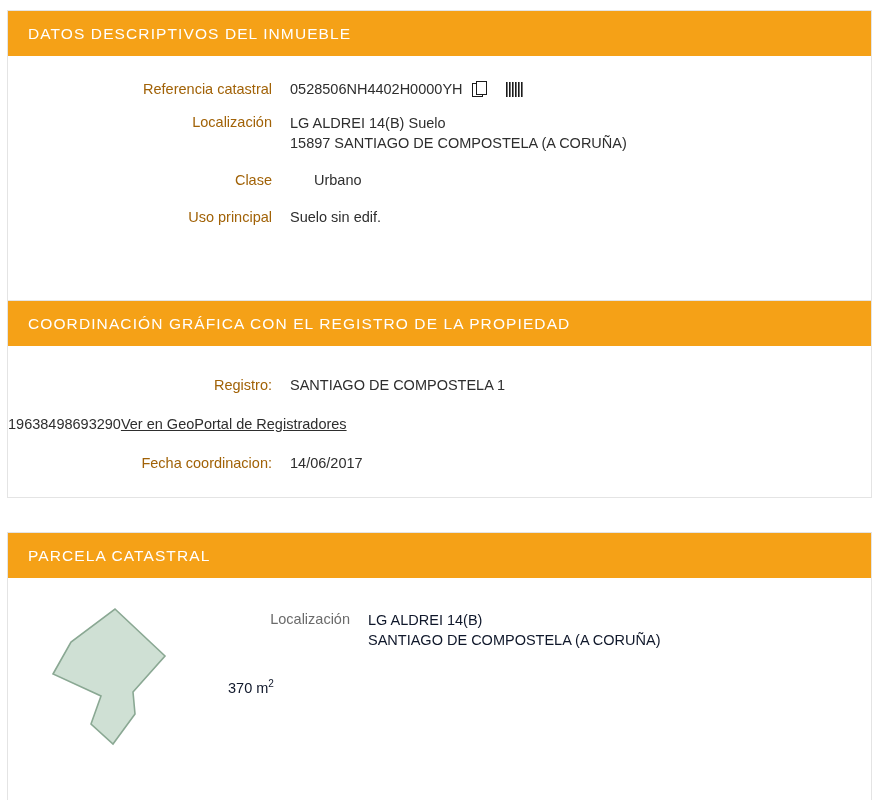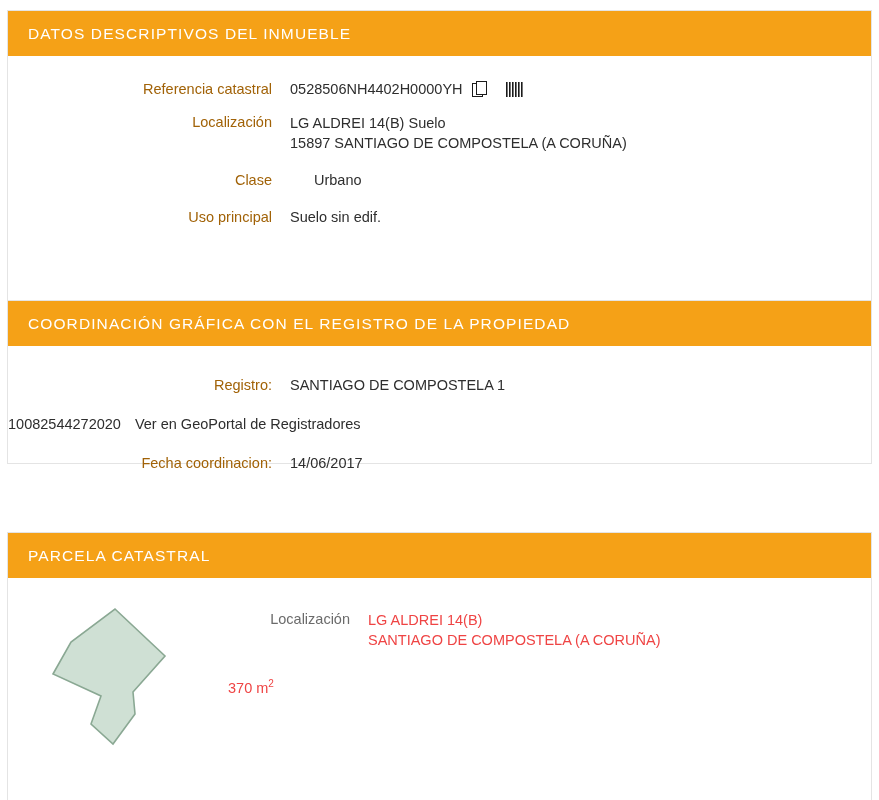--- a/index.html
+++ b/index.html
@@ -114,22 +114,22 @@
 
   .icon-barcode {
     display: inline-block;
     margin-left: 18px;
     vertical-align: middle;
     line-height: 0;
   }
 
   .link {
     color: #2e2e2e;
-    font-size: 14.5px;
-    margin-left: 14px;
+    text-decoration: underline;
+    font-size: 14.5px;
     cursor: pointer;
   }
 
   
   .watermark {
     position: absolute;
     left: 382px;
     top: 282px;
     width: 120px;
     height: 95px;
@@ -160,21 +160,21 @@
     text-align: right;
     padding-right: 18px;
     box-sizing: border-box;
     font-size: 14.5px;
     color: #6b6b6b;
     line-height: 19px;
   }
   .parcel-label span { display: block; }
   .parcel-value {
     font-size: 14.5px;
-    color: #ef4444;
+    color: #0f172a;
     line-height: 20px;
   }
   .parcel-value span { display: block; }
 
   .sup-unit sup { font-size: 10px; vertical-align: super; }
 </style>
 </head>
 <body>
 
 <div class="page">
@@ -223,34 +223,34 @@
       </div>
 
       <div class="row" style="margin-top:18px;">
         <div class="label">Uso principal</div>
         <div class="value">Suelo sin edif.</div>
       </div>
 
     </div>
   </div>
 
-  <div class="card" style="top:300px; height:164px;">
+  <div class="card" style="top:300px; height:198px;">
     <div class="card-header">
       <div class="card-header-title">COORDINACIÓN GRÁFICA CON EL REGISTRO DE LA PROPIEDAD</div>
     </div>
     <div class="card-body" style="padding-top:30px;">
 
       <div class="row" style="margin-bottom:20px;">
         <div class="label">Registro:</div>
         <div class="value">SANTIAGO DE COMPOSTELA 1</div>
       </div>
 
       <div class="row" style="margin-bottom:20px;">
         <div class="value">
-          <span>10082544272020</span>
+          <span>19638498693290</span>
           <a class="link">Ver en GeoPortal de Registradores</a>
         </div>
       </div>
 
       <div class="row">
         <div class="label">Fecha coordinacion:</div>
         <div class="value">14/06/2017</div>
       </div>
 
     </div>

